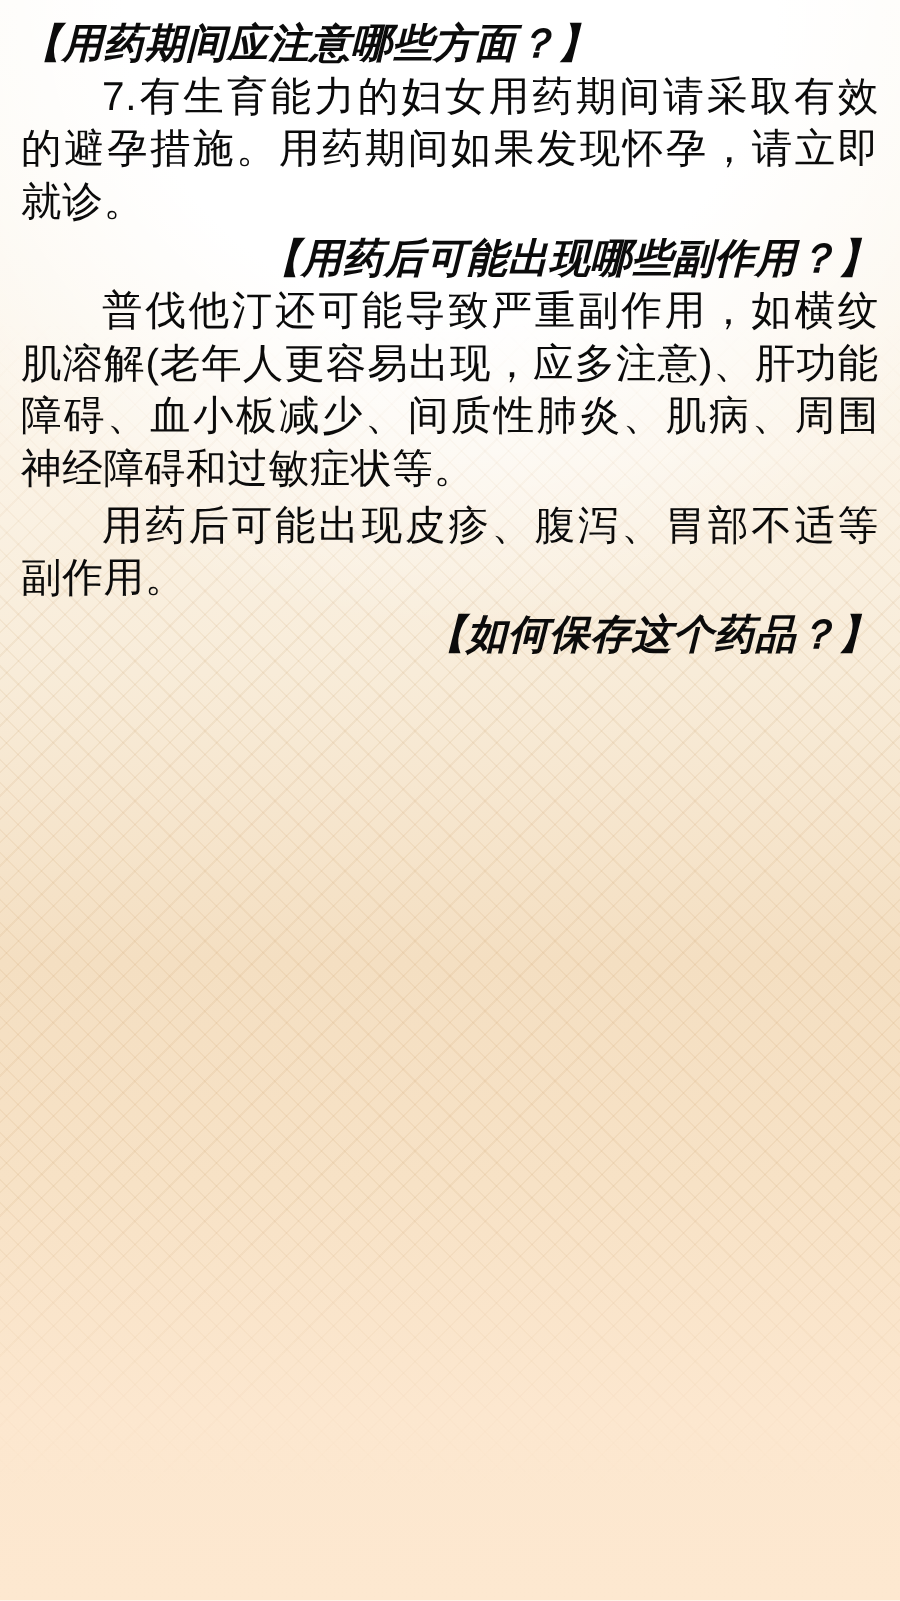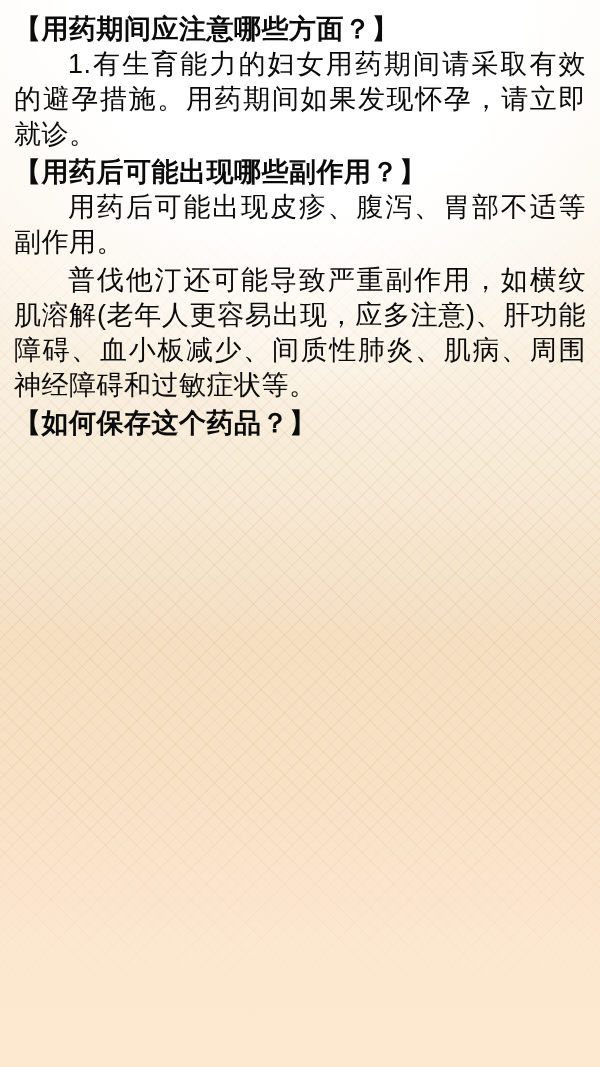--- a/index.html
+++ b/index.html
@@ -42,39 +42,40 @@
     color: #0b0b0b;
     font-size: 27px;
     line-height: 35px;
   }
 
   .heading {
     margin: 0;
     font-size: 27px;
     font-weight: 700;
     letter-spacing: 0.5px;
+    font-style: italic;
   }
-  .heading.spaced { margin-top: 0; }
+  .heading.spaced { margin-top: 0; text-align: right; }
 
   .para {
     margin: 0 0 3px 0;
     text-indent: 2em;
     text-align: justify;
     letter-spacing: 0.5px;
   }
 </style>
 </head>
 <body>
 
 <div class="lattice"></div>
 
 <div class="doc">
 
   <h2 class="heading">【用药期间应注意哪些方面？】</h2>
-  <p class="para">1.有生育能力的妇女用药期间请采取有效的避孕措施。用药期间如果发现怀孕，请立即就诊。</p>
+  <p class="para">7.有生育能力的妇女用药期间请采取有效的避孕措施。用药期间如果发现怀孕，请立即就诊。</p>
 
   <h2 class="heading spaced">【用药后可能出现哪些副作用？】</h2>
+  <p class="para">普伐他汀还可能导致严重副作用，如横纹肌溶解(老年人更容易出现，应多注意)、肝功能障碍、血小板减少、间质性肺炎、肌病、周围神经障碍和过敏症状等。</p>
   <p class="para">用药后可能出现皮疹、腹泻、胃部不适等副作用。</p>
-  <p class="para">普伐他汀还可能导致严重副作用，如横纹肌溶解(老年人更容易出现，应多注意)、肝功能障碍、血小板减少、间质性肺炎、肌病、周围神经障碍和过敏症状等。</p>
 
   <h2 class="heading spaced">【如何保存这个药品？】</h2>
 
 </div>
 
 </body></html>

